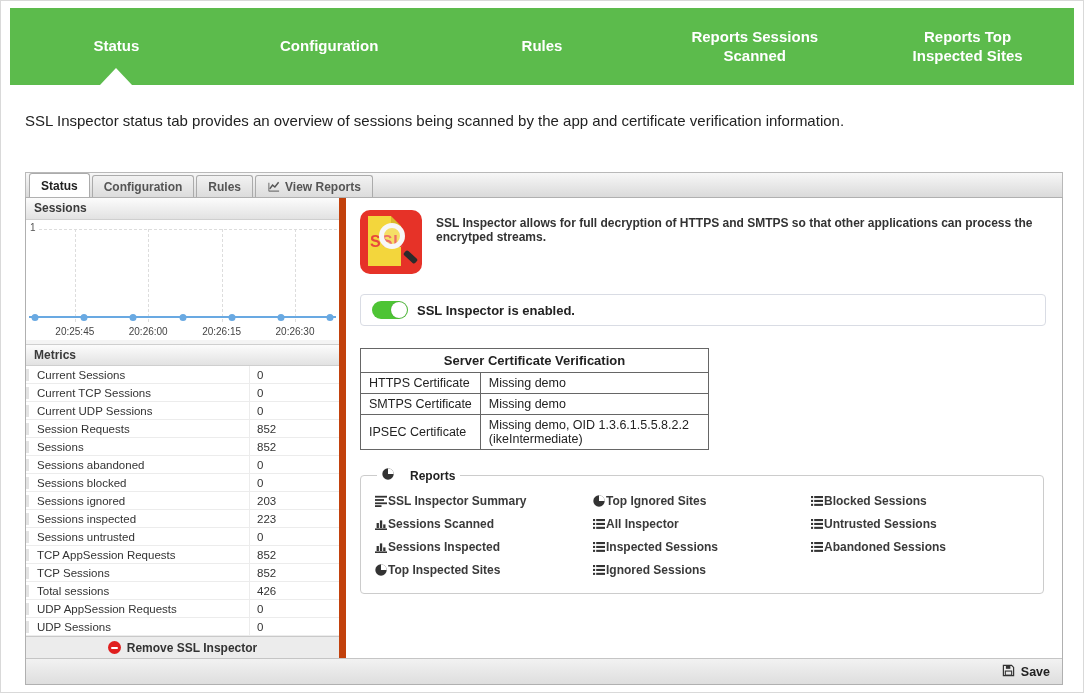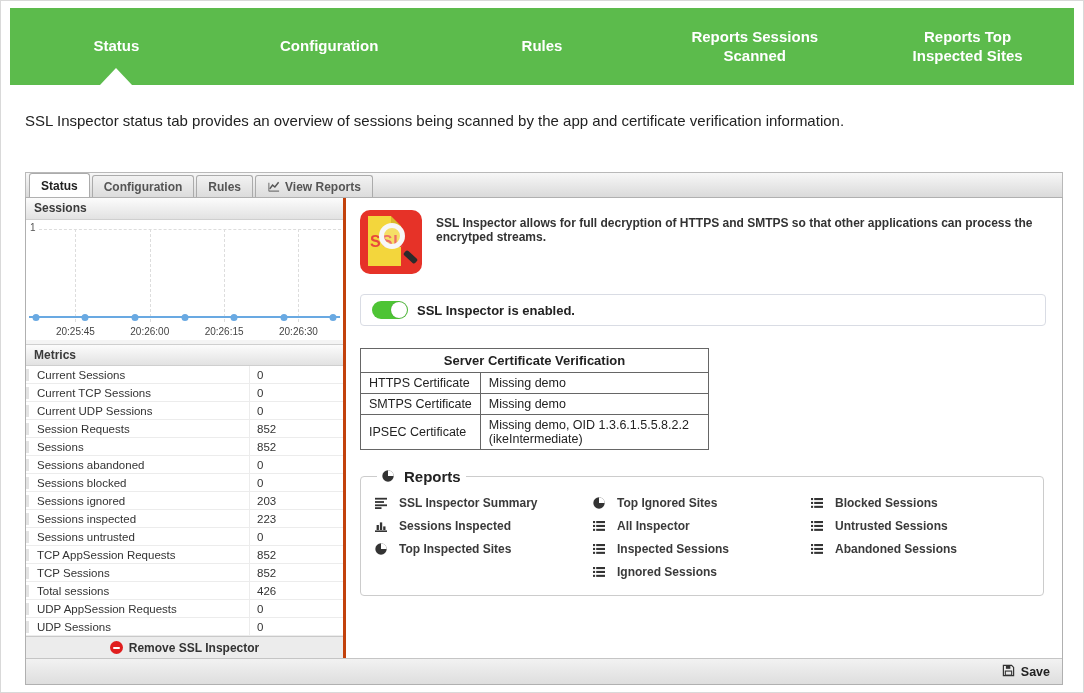--- a/index.html
+++ b/index.html
@@ -19,21 +19,21 @@
   .panel { position:absolute; left:25px; top:172px; width:1038px; height:513px; font-size:12px; color:#333; }
   .tabstrip { height:25px; display:flex; align-items:flex-end; background:linear-gradient(#f7f7f7,#dadada); border:1px solid #b9b9b9; border-bottom:none; padding-left:3px; }
   .app-tab { display:flex; align-items:center; gap:5px; height:22px; padding:0 11px; margin-right:2px; font-size:12px; font-weight:bold; color:#555; background:linear-gradient(#f2f2f2,#dcdcdc); border:1px solid #ababab; border-bottom:none; border-radius:3px 3px 0 0; cursor:pointer; }
   .app-tab.active { background:#fff; color:#222; height:24px; position:relative; z-index:2; }
   .app-tab .tabicon { display:inline-flex; }
 
   .panel-body { position:absolute; top:25px; left:0; right:0; bottom:0; border:1px solid #b0b0b0; background:#fff; display:flex; flex-direction:column; }
   .main-row { flex:1; display:flex; min-height:0; }
 
   
-  .left-col { width:320px; border-right:3px solid #c2410c; display:flex; flex-direction:column; background:#15803d; }
+  .left-col { width:320px; border-right:7px solid #c2410c; display:flex; flex-direction:column; background:#15803d; }
   .panel-hdr { height:22px; flex:none; line-height:21px; padding:0 8px; font-weight:bold; font-size:12px; color:#3a3a3a; background:linear-gradient(#fcfcfc,#e2e2e2); border-bottom:1px solid #cfcfcf; }
   .panel-hdr.metrics { border-top:1px solid #cfcfcf; }
   .spacer4 { height:4px; flex:none; background:#f4f4f4; }
 
   .chart-wrap { height:120px; flex:none; position:relative; background:#fff; }
   .ymax { position:absolute; top:2px; left:4px; font-size:10px; color:#555; }
   .hgrid { position:absolute; top:9px; left:13px; right:2px; border-top:1px dashed #ddd; }
   .vgrid { position:absolute; top:9px; bottom:18px; border-left:1px dashed #ddd; }
   .series-line { position:absolute; left:3px; right:3px; bottom:22px; border-top:2px solid #69a9e2; }
   .dot { position:absolute; bottom:19px; width:7px; height:7px; border-radius:50%; background:#69a9e2; transform:translateX(-50%); }
@@ -64,24 +64,24 @@
   .toggle { width:36px; height:18px; border-radius:9px; background:#4ec435; position:relative; flex:none; cursor:pointer; }
   .toggle .knob { position:absolute; top:1px; right:1px; width:16px; height:16px; border-radius:50%; background:#fff; box-shadow:0 0 1px rgba(0,0,0,.4); }
   .power-label { font-size:13px; font-weight:bold; color:#222; }
 
   .cert-table { margin-top:22px; border-collapse:collapse; width:349px; font-size:12.5px; color:#222; }
   .cert-table th, .cert-table td { border:1px solid #666; padding:3px 8px; text-align:left; }
   .cert-table th { text-align:center; font-size:13px; padding:4px 8px; }
   .cert-table td.lbl { width:110px; white-space:nowrap; }
 
   .reports-fs { margin-top:18px; border:1px solid #ccc; border-radius:4px; padding:4px 14px 12px; width:calc(100% - 2px); }
-  .reports-fs legend { display:flex; align-items:center; gap:10px; font-size:15px; font-weight:bold; color:#222; padding:0 5px; margin-left:2px; }
+  .reports-fs legend { display:flex; align-items:center; gap:16px; font-size:12px; font-weight:bold; color:#222; padding:0 5px; margin-left:2px; }
   .reports-grid { display:grid; grid-template-columns:1fr 1fr 1fr; margin-top:2px; }
   .report-col { display:flex; flex-direction:column; }
-  .report-link { display:flex; align-items:center; gap:12px; margin:4.5px 0; font-size:12px; font-weight:bold; color:#3a3a3a; cursor:pointer;text-align:right; }
+  .report-link { display:flex; align-items:center; gap:1px; margin:4.5px 0; font-size:12px; font-weight:bold; color:#3a3a3a; cursor:pointer;text-align:right; }
   .report-link .ricon { display:inline-flex; flex:none; }
 
   
   .footer-bar { height:26px; flex:none; background:linear-gradient(#f2f2f2,#dedede); border-top:1px solid #c5c5c5; display:flex; align-items:center; justify-content:flex-end; padding-right:12px; }
   .save-btn { display:flex; align-items:center; gap:6px; font-size:12.5px; font-weight:bold; color:#222; cursor:pointer;padding-left:24px; }
 </style>
 </head>
 <body>
 
 <div id="screen">
@@ -300,20 +300,31 @@
                   </div>
                   <div class="report-link">
                     <span class="ricon">
                       <svg viewBox="0 0 12 12" width="12" height="12" fill="#333">
                         <rect x="0" y="10.4" width="12" height="1.6"></rect>
                         <rect x="1.6" y="5" width="2.3" height="5"></rect>
                         <rect x="4.9" y="2.4" width="2.3" height="7.6"></rect>
                         <rect x="8.2" y="6.4" width="2.3" height="3.6"></rect>
                       </svg>
                     </span>
+                    <span>Sessions Scanned</span>
+                  </div>
+                  <div class="report-link">
+                    <span class="ricon">
+                      <svg viewBox="0 0 12 12" width="12" height="12" fill="#333">
+                        <rect x="0" y="10.4" width="12" height="1.6"></rect>
+                        <rect x="1.6" y="5" width="2.3" height="5"></rect>
+                        <rect x="4.9" y="2.4" width="2.3" height="7.6"></rect>
+                        <rect x="8.2" y="6.4" width="2.3" height="3.6"></rect>
+                      </svg>
+                    </span>
                     <span>Sessions Inspected</span>
                   </div>
                   <div class="report-link">
                     <span class="ricon">
                       <svg viewBox="0 0 12 12" width="12" height="12">
                         <circle cx="6" cy="6" r="5.7" fill="#333"></circle>
                         <path d="M6 6 L6 0.3 A5.7 5.7 0 0 1 11.7 6 Z" fill="#fff"></path>
                       </svg>
                     </span>
                     <span>Top Inspected Sites</span>

